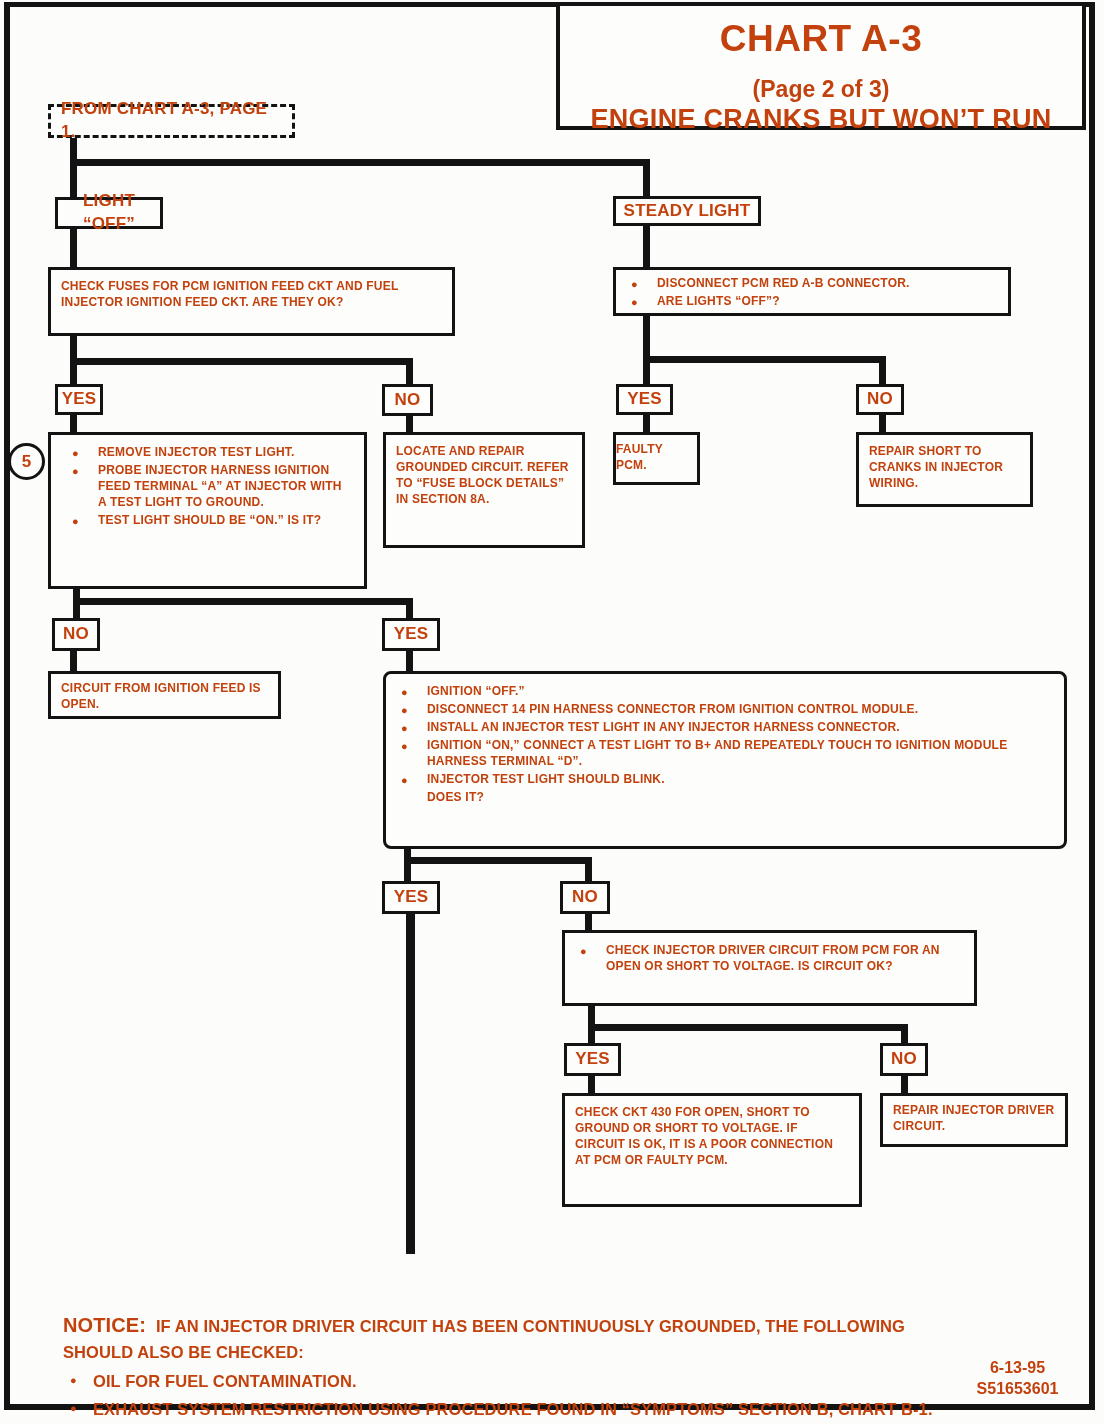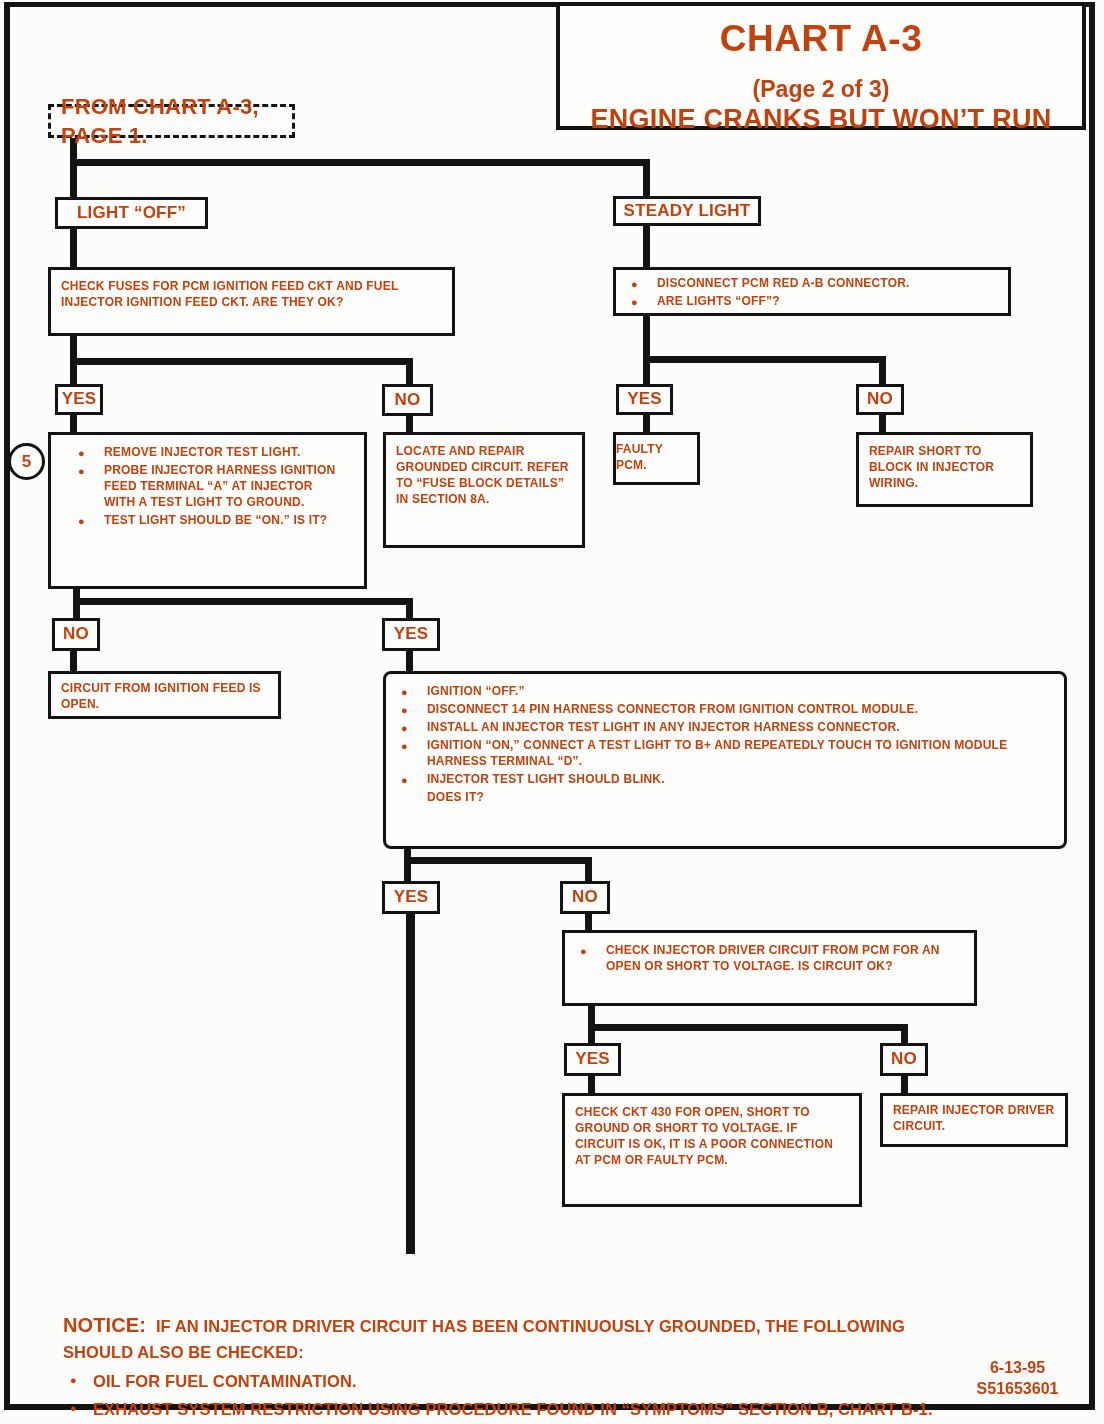--- a/index.html
+++ b/index.html
@@ -9,21 +9,21 @@
     font-family:"Liberation Sans", sans-serif; font-weight:bold;
   }
   .pborder { position:absolute; background:#131313; }
   .line { position:absolute; background:#131313; }
   .box {
     position:absolute; box-sizing:border-box; background:#fdfdfc;
     border:3px solid #131313; padding:8px 10px;
     font-size:12px; line-height:1.34; letter-spacing:.2px;
   }
   .tag { display:flex; align-items:center; justify-content:center; padding:2px 6px; text-align:center; font-size:17px; }
-  .dashed { border:3px dashed #131313; display:flex; align-items:center; padding:2px 10px; font-size:22px; }
+  .dashed { border:3px dashed #131313; display:flex; align-items:center; padding:2px 10px; font-size:17px; }
   .titlebox {
     position:absolute; box-sizing:border-box; background:#fdfdfc;
     border:4px solid #131313; text-align:center; z-index:5;
   }
   .titlebox .t1 { font-size:37px; letter-spacing:.5px; margin-top:12px; }
   .titlebox .t2 { font-size:23px; margin-top:16px; }
   .titlebox .t3 { font-size:27px; letter-spacing:.3px; margin-top:1px; }
   ul.bullets { list-style:none; margin:0; padding:0; }
   ul.bullets li { position:relative; padding-left:33px; margin:0 0 2px 0; }
   ul.bullets li::before { content:"●"; position:absolute; left:7px; top:2px; font-size:11px; }
@@ -83,52 +83,52 @@
   <div class="line" style="left:585px;top:913px;width:7px;height:19px;"></div>
   <div class="line" style="left:406px;top:913px;width:9px;height:341px;"></div>
   <div class="line" style="left:588px;top:1004px;width:7px;height:40px;"></div>
   <div class="line" style="left:588px;top:1024px;width:320px;height:7px;"></div>
   <div class="line" style="left:901px;top:1024px;width:7px;height:20px;"></div>
   <div class="line" style="left:588px;top:1075px;width:7px;height:19px;"></div>
   <div class="line" style="left:901px;top:1075px;width:7px;height:19px;"></div>
 
   <div class="box dashed" style="left:48px;top:104px;width:247px;height:34px;">FROM CHART A-3, PAGE 1.</div>
 
-  <div class="box tag" style="left:55px;top:197px;width:153px;height:32px;">LIGHT “OFF”</div>
+  <div class="box tag" style="left:55px;top:197px;width:108px;height:32px;">LIGHT “OFF”</div>
   <div class="box tag" style="left:613px;top:196px;width:148px;height:30px;">STEADY LIGHT</div>
 
   <div class="box" style="left:48px;top:267px;width:407px;height:69px;">CHECK FUSES FOR PCM IGNITION FEED CKT AND FUEL INJECTOR IGNITION FEED CKT. ARE THEY OK?</div>
 
   <div class="box" style="left:613px;top:267px;width:398px;height:49px;padding:5px 8px;">
     <ul class="bullets">
       <li>DISCONNECT PCM RED A-B CONNECTOR.</li>
       <li>ARE LIGHTS “OFF”?</li>
     </ul>
   </div>
 
   <div class="box tag" style="left:55px;top:384px;width:48px;height:31px;">YES</div>
   <div class="box tag" style="left:382px;top:384px;width:51px;height:32px;">NO</div>
   <div class="box tag" style="left:616px;top:384px;width:57px;height:31px;">YES</div>
   <div class="box tag" style="left:856px;top:384px;width:48px;height:31px;">NO</div>
 
   <div class="circle5" style="left:8px;top:443px;">5</div>
 
-  <div class="box" style="left:48px;top:432px;width:319px;height:157px;padding:9px 20px;">
+  <div class="box" style="left:48px;top:432px;width:319px;height:157px;padding:9px 14px;">
     <ul class="bullets">
       <li>REMOVE INJECTOR TEST LIGHT.</li>
       <li>PROBE INJECTOR HARNESS IGNITION FEED TERMINAL “A” AT INJECTOR WITH A TEST LIGHT TO GROUND.</li>
       <li>TEST LIGHT SHOULD BE  “ON.” IS IT?</li>
     </ul>
   </div>
 
   <div class="box" style="left:383px;top:432px;width:202px;height:116px;">LOCATE AND REPAIR GROUNDED CIRCUIT. REFER TO “FUSE BLOCK DETAILS” IN SECTION 8A.</div>
 
   <div class="box" style="left:613px;top:432px;width:87px;height:53px;padding:6px 0;">FAULTY PCM.</div>
 
-  <div class="box" style="left:856px;top:432px;width:177px;height:75px;">REPAIR SHORT TO BLOCK IN INJECTOR WIRING.</div>
+  <div class="box" style="left:856px;top:432px;width:177px;height:75px;">REPAIR SHORT TO CRANKS IN INJECTOR WIRING.</div>
 
   <div class="box tag" style="left:52px;top:618px;width:48px;height:33px;">NO</div>
   <div class="box tag" style="left:382px;top:618px;width:58px;height:33px;">YES</div>
 
   <div class="box" style="left:48px;top:671px;width:233px;height:48px;padding:6px 10px;">CIRCUIT FROM IGNITION FEED IS OPEN.</div>
 
   <div class="box" style="left:383px;top:671px;width:684px;height:178px;padding:9px 8px;border-radius:8px;">
     <ul class="bullets" style="max-width:660px;">
       <li>IGNITION “OFF.”</li>
       <li style="max-width:610px;">DISCONNECT 14 PIN HARNESS CONNECTOR FROM IGNITION CONTROL MODULE.</li>

